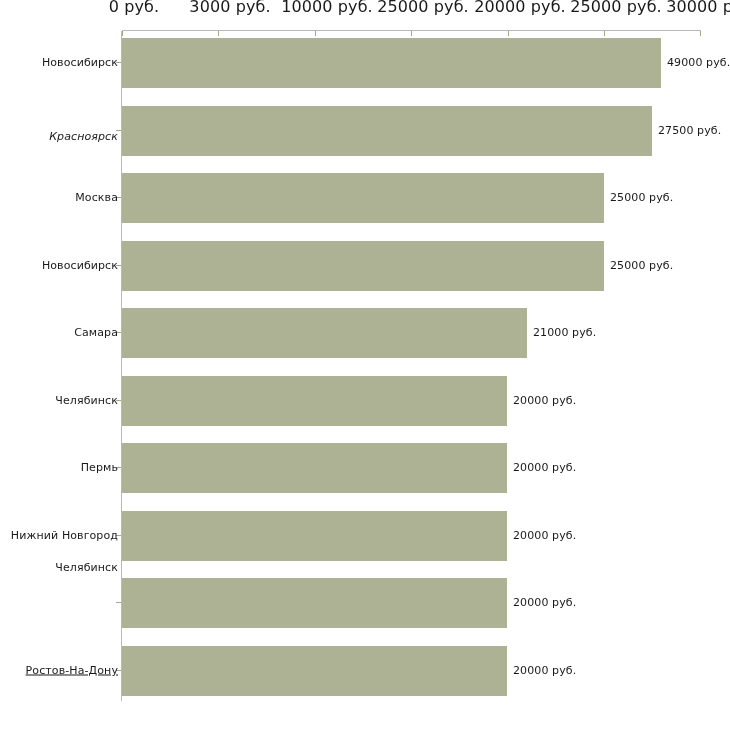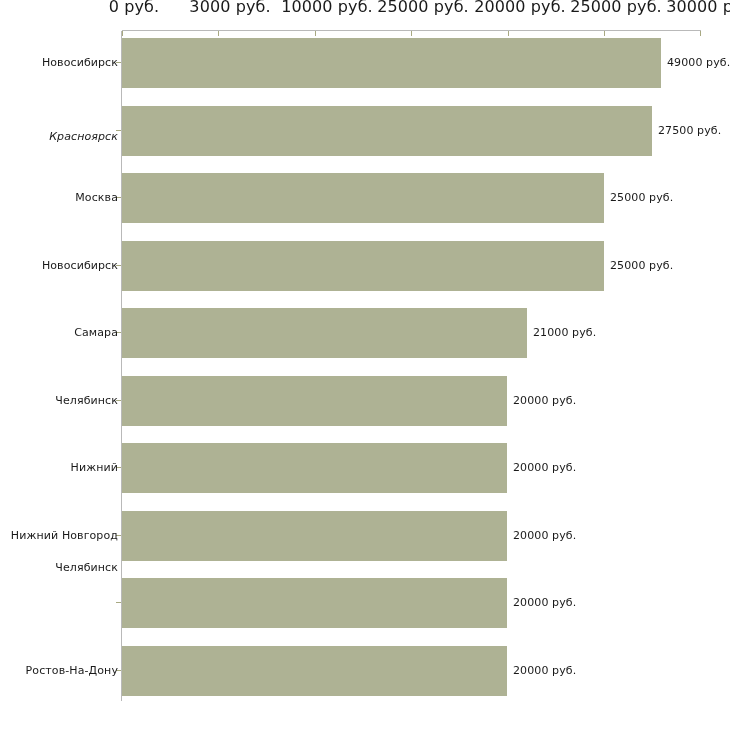--- a/index.html
+++ b/index.html
@@ -139,24 +139,24 @@
     <span class="y-tick-mark" style="top:670px;"></span>
   </div>
 
   <div>
     <span class="cat-label" style="top:62px;">Новосибирск</span>
     <span class="cat-label" style="top:136px;font-style:italic;">Красноярск</span>
     <span class="cat-label" style="top:197px;">Москва</span>
     <span class="cat-label" style="top:265px;">Новосибирск</span>
     <span class="cat-label" style="top:332px;">Самара</span>
     <span class="cat-label" style="top:400px;">Челябинск</span>
-    <span class="cat-label" style="top:467px;">Нижний</span>
+    <span class="cat-label" style="top:467px;">Пермь</span>
     <span class="cat-label" style="top:535px;">Нижний Новгород</span>
     <span class="cat-label" style="top:567px;">Челябинск</span>
-    <span class="cat-label" style="top:670px;">Ростов-На-Дону</span>
+    <span class="cat-label" style="top:670px;text-decoration:underline;">Ростов-На-Дону</span>
   </div>
 
   <div id="bars-layer">
     <div class="bar" style="top: 38px; width: 539px; height: 50px; background: rgb(174, 178, 148);"></div>
     <div class="bar" style="top: 106px; width: 530px; height: 50px; background: rgb(174, 178, 148);"></div>
     <div class="bar" style="top: 173px; width: 482px; height: 50px; background: rgb(174, 178, 148);"></div>
     <div class="bar" style="top: 241px; width: 482px; height: 50px; background: rgb(174, 178, 148);"></div>
     <div class="bar" style="top: 308px; width: 405px; height: 50px; background: rgb(174, 178, 148);"></div>
     <div class="bar" style="top: 376px; width: 385px; height: 50px; background: rgb(174, 178, 148);"></div>
     <div class="bar" style="top: 443px; width: 385px; height: 50px; background: rgb(174, 178, 148);"></div>

